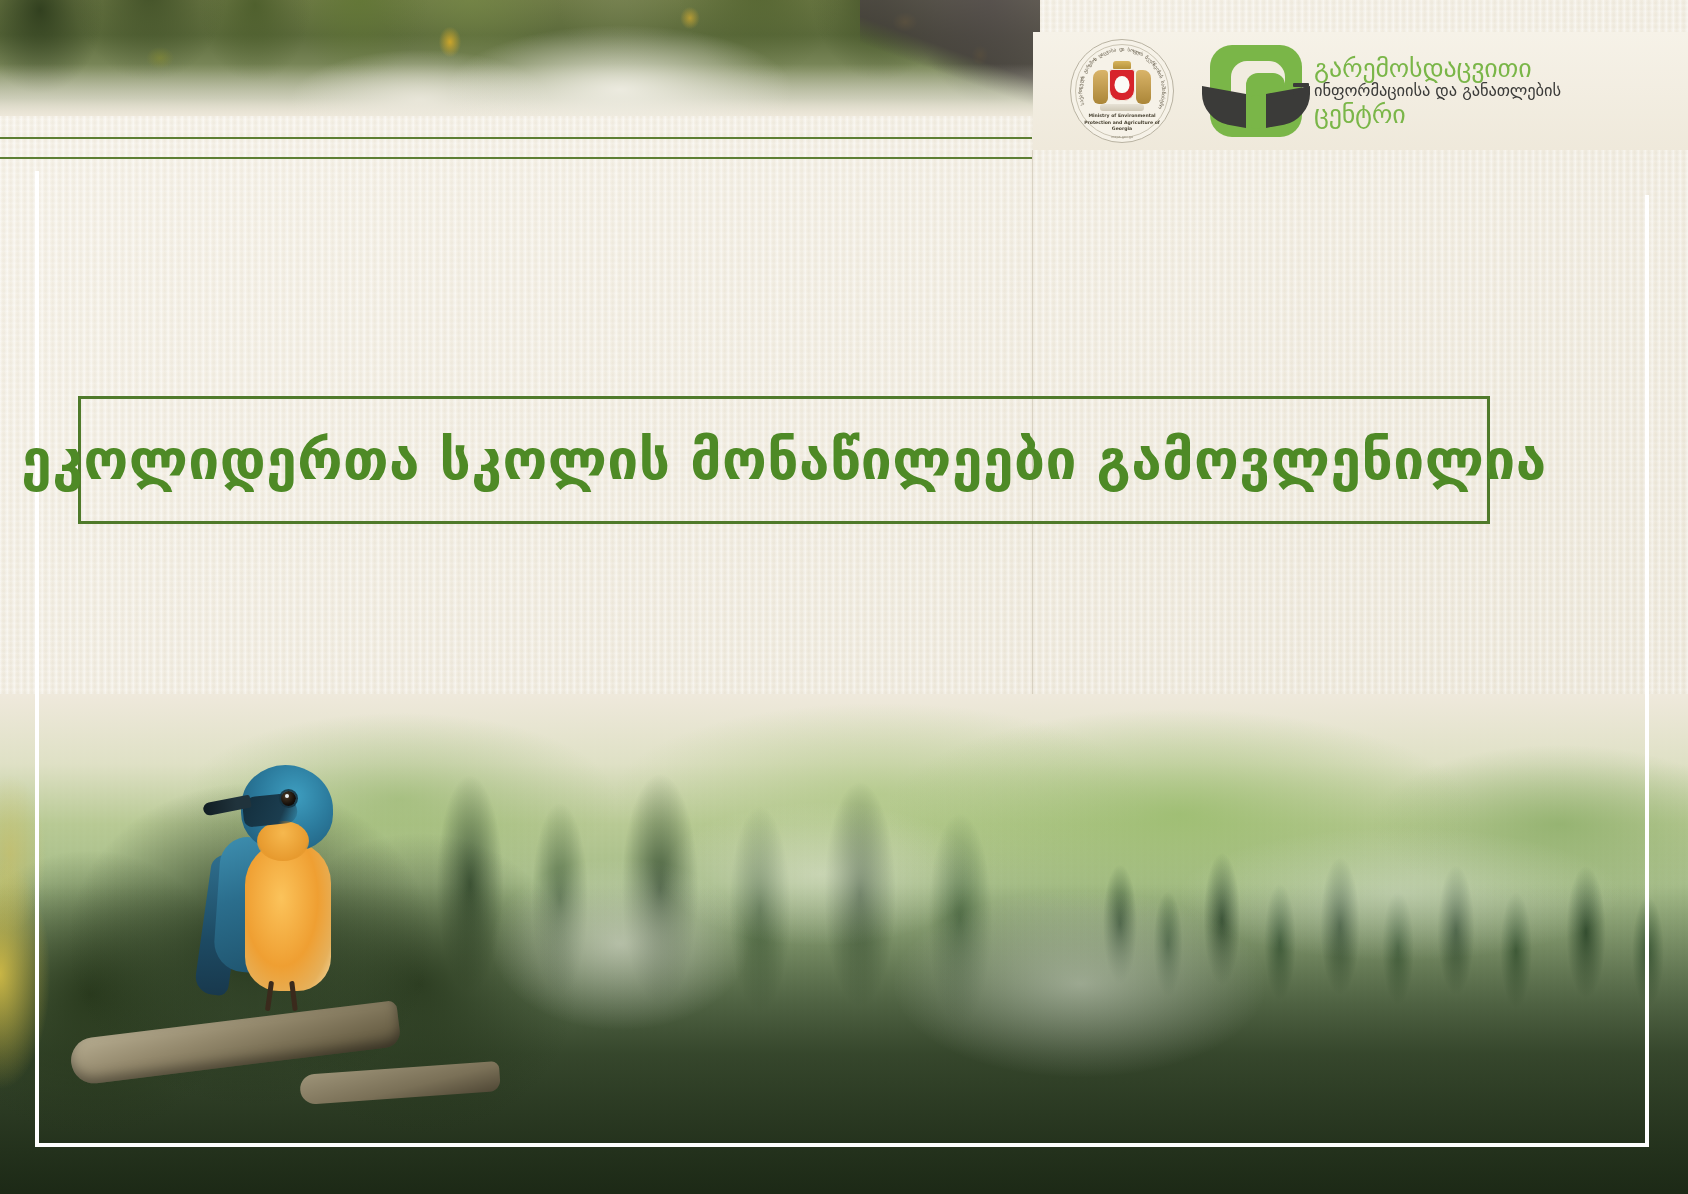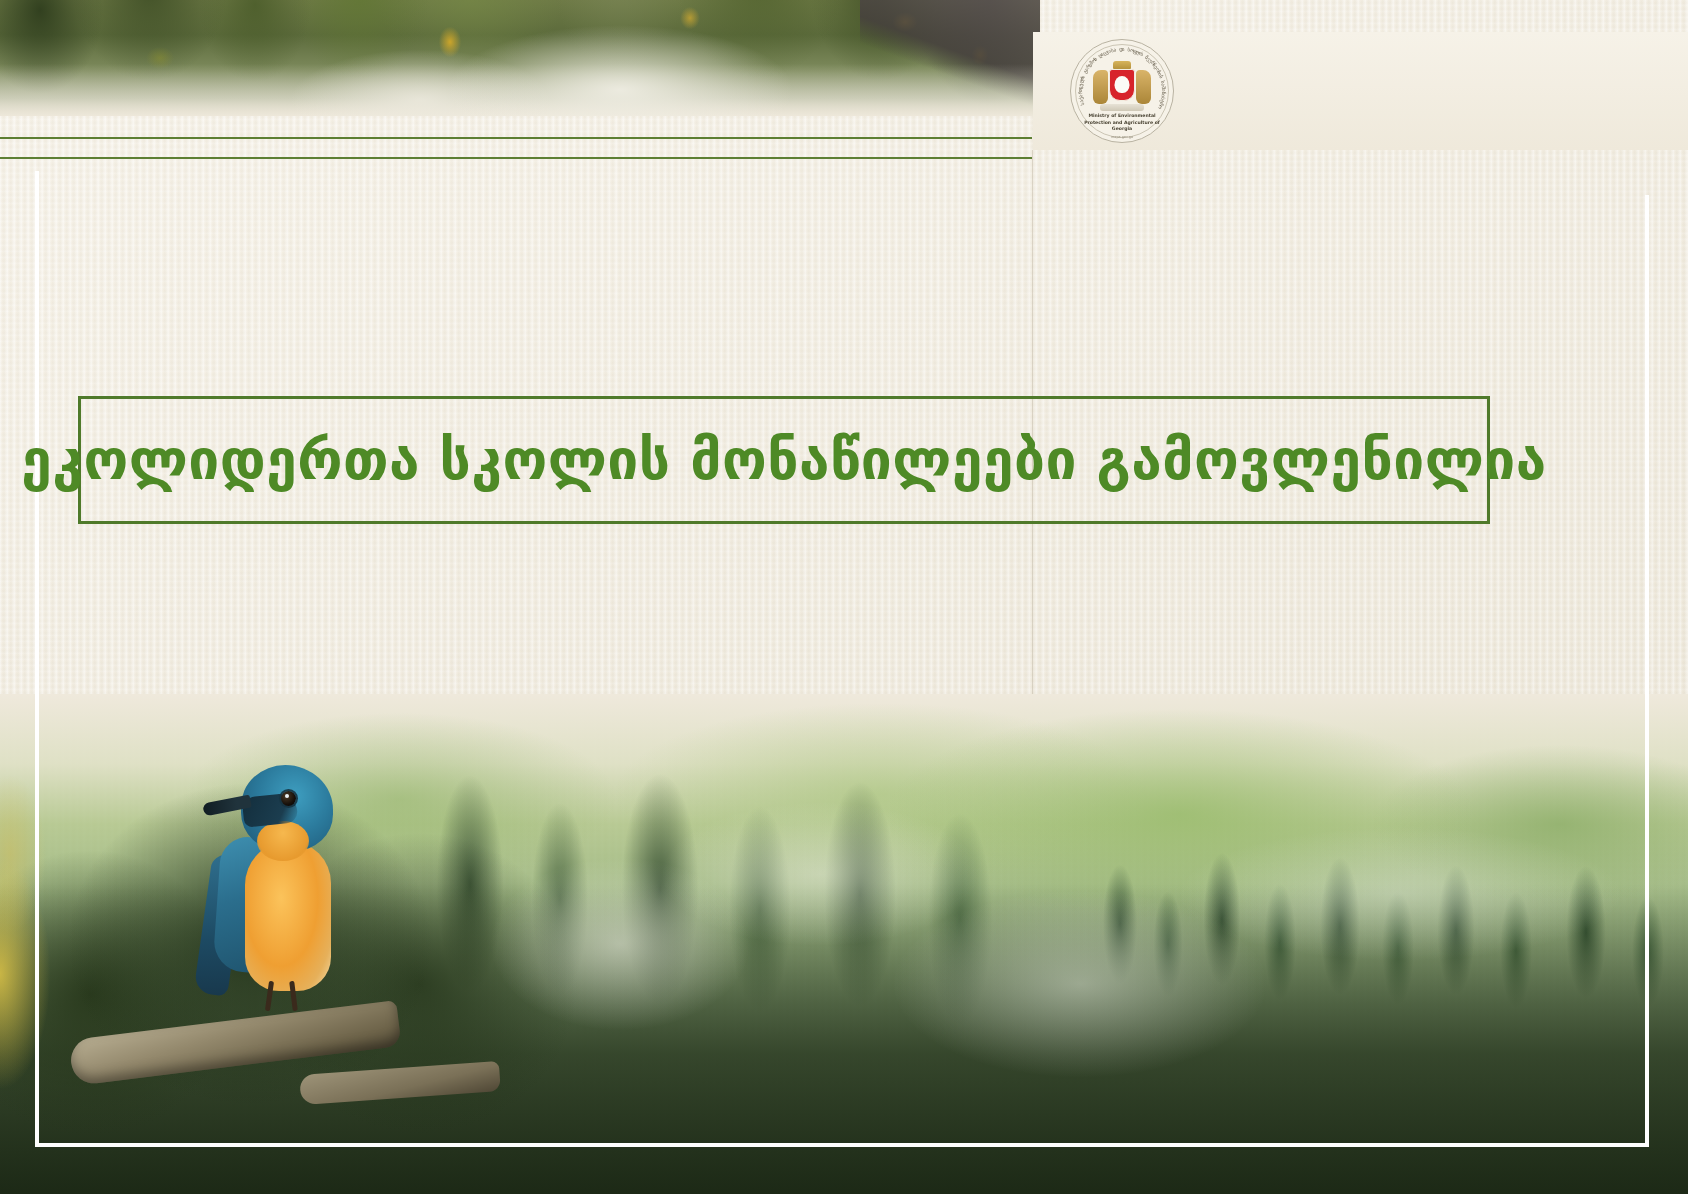--- a/index.html
+++ b/index.html
@@ -595,20 +595,39 @@
         <div class="crest-lion-r"></div>
         <div class="crest-shield">
           <div class="crest-rider"></div>
         </div>
         <div class="crest-ribbon"></div>
       </div>
       <div class="seal-en">Ministry of Environmental Protection and Agriculture of Georgia</div>
       <div class="seal-url">mepa.gov.ge</div>
     </div>
 
+    <div class="eic-logo">
+      <div class="eic-mark">
+        <div class="eic-square"></div>
+        <div class="eic-notch"></div>
+        <div class="eic-notch2"></div>
+        <div class="eic-book-l"></div>
+        <div class="eic-book-r"></div>
+        <div class="eic-book-gap"></div>
+        <div class="eic-bars">
+          <i></i>
+            <i></i>
+        </div>
+      </div>
+      <div class="eic-text">
+        <div class="eic-l1">გარემოსდაცვითი</div>
+        <div class="eic-l2">ინფორმაციისა და განათლების</div>
+        <div class="eic-l3">ცენტრი</div>
+      </div>
+    </div>
 
   </div>
 
   <div class="bottom-scene">
     <div class="bs-layer bs-sky"></div>
     <div class="bs-layer bs-hills"></div>
     <div class="bs-layer bs-conifers"></div>
     <div class="bs-layer bs-darkleft"></div>
     <div class="bs-layer bs-yellow"></div>
     <div class="bs-layer bs-mist"></div>

